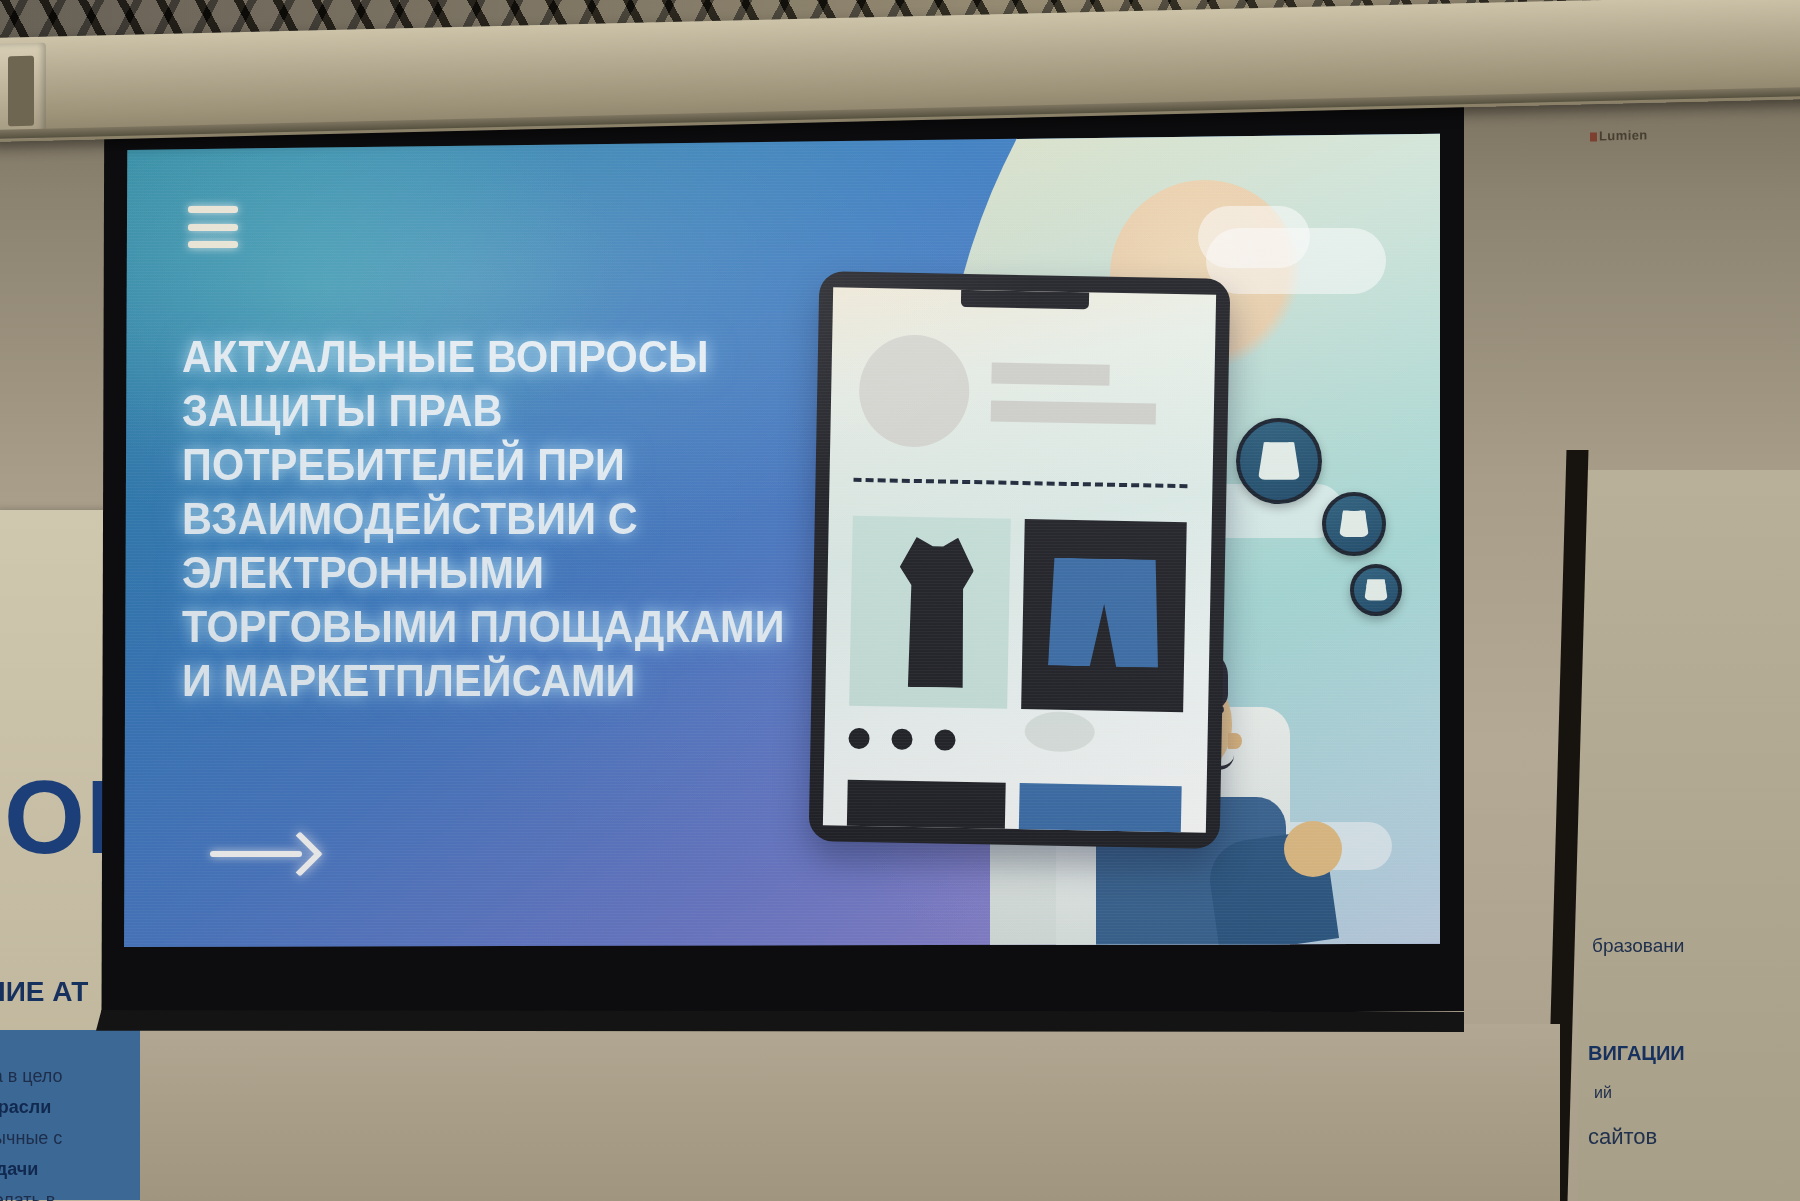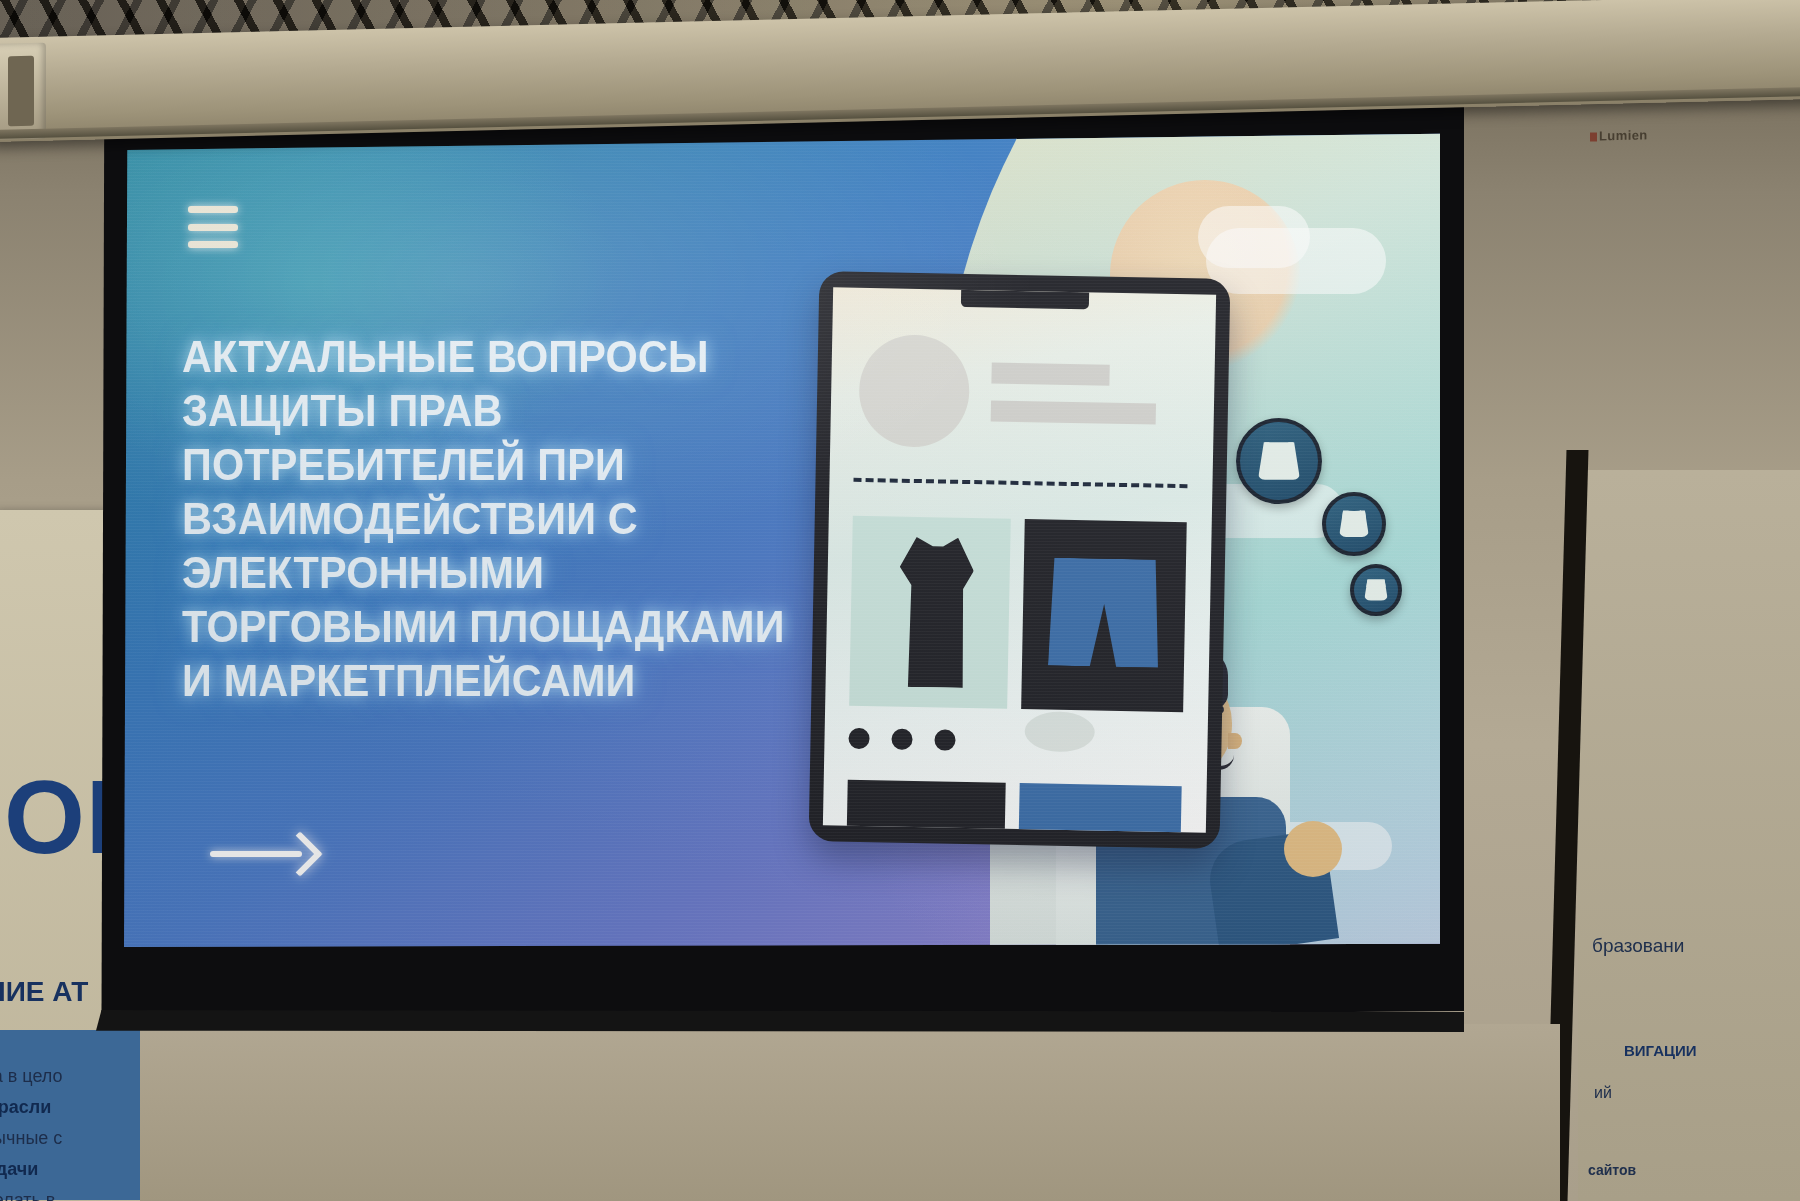--- a/index.html
+++ b/index.html
@@ -186,23 +186,23 @@
     letter-spacing:1px;}
   .poster-l .h2{position:absolute;left:-54px;top:466px;font-size:28px;font-weight:bold;color:#17315f;}
   .poster-l .body{position:absolute;left:-64px;top:520px;width:250px;font-size:18px;line-height:31px;
     color:#1d2d4a;}
   .poster-l .body b{color:#11294f;}
   .poster-divider{position:absolute;left:152px;top:500px;width:14px;height:701px;background:#1d1a16;}
 
   .poster-r{position:absolute;right:0;top:470px;width:222px;height:731px;
     background:linear-gradient(180deg,#b9b09a,#a89f88);overflow:hidden;}
   .poster-r .t1{position:absolute;left:14px;top:465px;font-size:19px;color:#20304d;}
-  .poster-r .t2{position:absolute;left:10px;top:572px;font-size:15px;font-weight:bold;color:#17315f;margin-left:36px;}
+  .poster-r .t2{position:absolute;left:10px;top:572px;font-size:20px;font-weight:bold;color:#17315f;}
   .poster-r .t3{position:absolute;left:16px;top:614px;font-size:16px;color:#20304d;}
-  .poster-r .t4{position:absolute;left:10px;top:692px;font-size:14px;color:#20304d;font-weight:bold;}
+  .poster-r .t4{position:absolute;left:10px;top:654px;font-size:22px;color:#20304d;}
   .poster-r-divider{position:absolute;right:222px;top:450px;width:22px;height:751px;background:#17140f;
     transform:skewX(-1.6deg);}
 
   .wall-bottom{position:absolute;left:140px;right:240px;top:1024px;height:177px;
     background:linear-gradient(180deg,#b1a792,#a0967f);}
   .screen-bottom-bar{position:absolute;left:96px;top:1010px;width:1368px;height:22px;
     background:#141414;clip-path:polygon(0.4% 0%,100% 6%,100% 100%,0% 94%);}
 </style>
 </head>
 <body>

